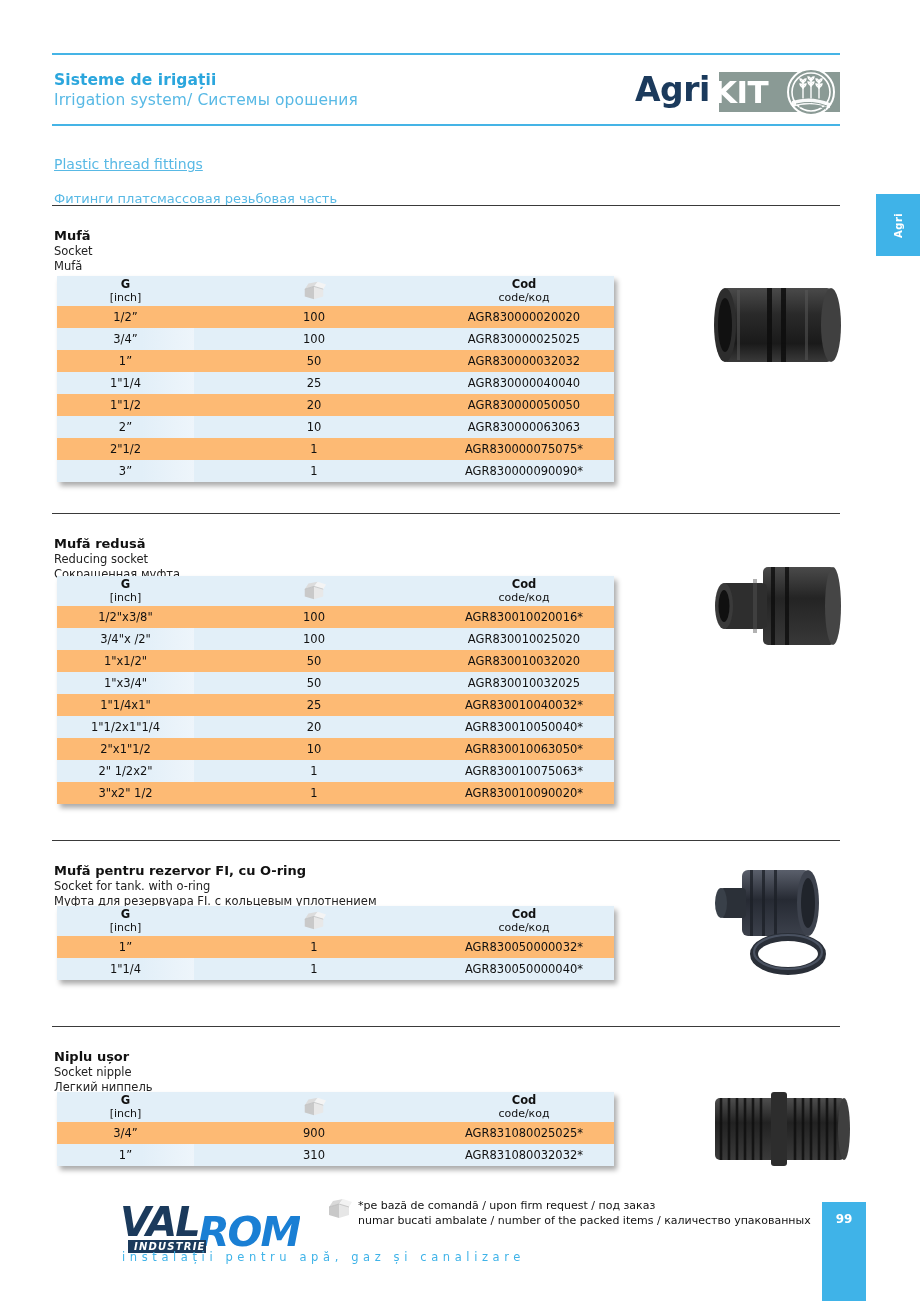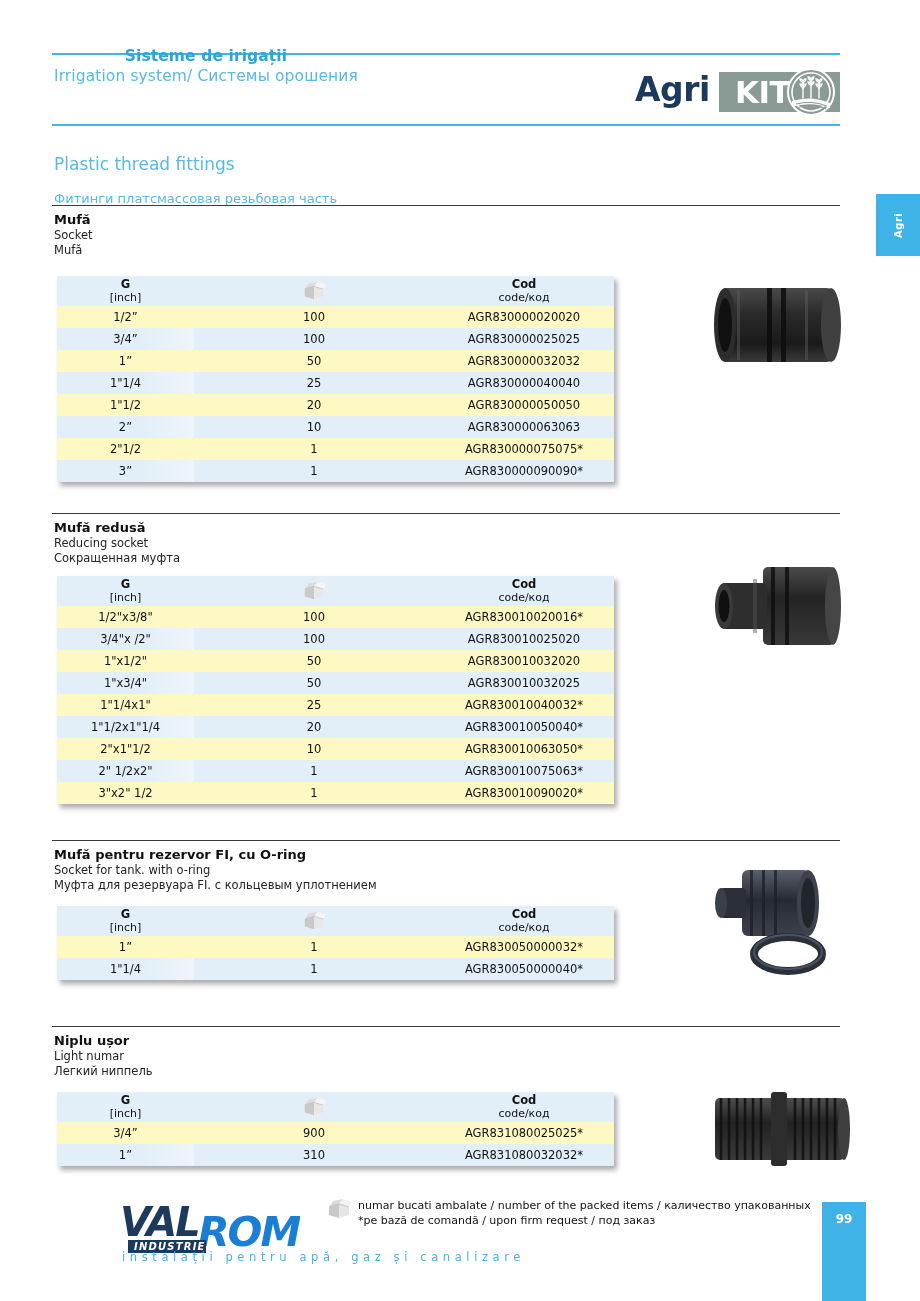--- a/index.html
+++ b/index.html
@@ -27,21 +27,21 @@
     background: #45b4e6;
   }
   .header-rule-bottom {
     position: absolute;
     left: 52px; top: 124px;
     width: 788px; height: 2px;
     background: #45b4e6;
   }
   .header-titles {
     position: absolute;
-    left: 54px; top: 46px; text-align: center;
+    left: 54px; top: 70px;
   }
   .header-title-ro {
     font-size: 15.5px;
     font-weight: bold;
     color: #2ba6dd;
     letter-spacing: 0.1px;
     line-height: 20px;
   }
   .header-title-en {
     font-size: 15.5px;
@@ -67,21 +67,21 @@
     font-family: "DejaVu Sans", "Liberation Sans", sans-serif;
   }
   .agrikit-box {
     position: absolute;
     left: 84px; top: 4px;
     width: 121px; height: 40px;
     background: #8a9a95;
   }
   .agrikit-kit {
     position: absolute;
-    left: 100px; top: 6px;
+    left: 78px; top: 6px;
     font-size: 31px;
     font-weight: bold;
     color: #ffffff;
     letter-spacing: -0.5px;
     text-align: right;
   }
   .agrikit-emblem {
     position: absolute;
     left: 152px; top: 0px;
     width: 48px; height: 48px;
@@ -115,43 +115,44 @@
     left: 54px; top: 155px;
   }
   .cat-title-ro {
     font-size: 16.5px;
     font-weight: bold;
     color: #2ba6dd;
     letter-spacing: 0.6px;
     line-height: 21px;
   }
   .cat-title-en {
-    font-size: 17px;
+    font-size: 14px;
     color: #58b9e5;
     line-height: 18px;
+    text-decoration: underline;
   }
   .cat-title-ru {
     font-size: 13px;
     color: #58b9e5;
     line-height: 17px;
     margin-top: 17px;
   }
 
   
   .section { position: absolute; left: 0; width: 920px; }
 
   .sec-rule {
     position: absolute;
     left: 52px; top: 0;
     width: 788px; height: 1px;
     background: #3a3a3a;
   }
   .sec-heads {
     position: absolute;
-    left: 54px; top: 6px;
+    left: 54px; top: 22px;
   }
   .sec-name-ro {
     font-size: 13px;
     font-weight: bold;
     color: #111111;
     line-height: 17px;
   }
   .sec-name-en {
     font-size: 11.5px;
     color: #222222;
@@ -216,21 +217,21 @@
   }
 
   table.spec tbody td {
     height: 22px;
     font-size: 11.5px;
     color: #111111;
     text-align: center;
     border: none;
     padding: 0;
   }
-  table.spec tbody tr.odd td { background: #fef9c3; }
+  table.spec tbody tr.odd td { background: #fdba74; }
   table.spec tbody tr.even td { background: #e2eff8; }
   table.spec tbody tr.even td.c-size {
     background: linear-gradient(to right, #e2eff8 0%, #e2eff8 62%, #eef5fb 100%);
   }
 
   
   .prod-img {
     position: absolute;
     width: 170px; height: 120px;
   }
@@ -627,21 +628,21 @@
             <rect x="72" y="8" width="3" height="66"></rect>
         <rect x="84" y="8" width="3" height="66"></rect>
       </g>
       <ellipse cx="98" cy="92" rx="34" ry="17" fill="none" stroke="#2a2f38" stroke-width="8"></ellipse>
       <ellipse cx="98" cy="90" rx="34" ry="17" fill="none" stroke="#4a5261" stroke-width="2.2"></ellipse>
     </svg></div>
       <div class="section" style="top: 1026px;">
         <div class="sec-rule"></div>
         <div class="sec-heads">
           <div class="sec-name-ro">Niplu ușor</div>
-          <div class="sec-name-en">Light numar</div>
+          <div class="sec-name-en">Socket nipple</div>
           <div class="sec-name-ru">Легкий ниппель</div>
         </div>
       </div>
       <div class="tbl-wrap" style="top: 1092px;">
         <table class="spec">
           <colgroup>
             <col class="c1">
             <col class="c2">
             <col class="c3">
           </colgroup>
@@ -724,20 +725,20 @@
   <div class="valrom-slogan">instalații pentru apă, gaz și canalizare</div>
 
   <svg class="legend-box-icon" viewBox="0 0 28 26">
     <path d="M4 11 L14 8 L14 22 L4 19 Z" fill="#c9c9c9"></path>
     <path d="M14 8 L24 11 L24 19 L14 22 Z" fill="#e6e6e6"></path>
     <path d="M4 11 L8 5 L18 3 L14 8 Z" fill="#d9d9d9"></path>
     <path d="M14 8 L18 3 L27 6 L24 11 Z" fill="#f2f2f2"></path>
     <path d="M4 11 L14 8 L24 11" fill="none" stroke="#b5b5b5" stroke-width="0.7"></path>
   </svg>
   <div class="legend-text">
+    <div>*pe bază de comandă / upon firm request / под заказ</div>
     <div>numar bucati ambalate / number of the packed items / каличество упакованных</div>
-    <div>*pe bază de comandă / upon firm request / под заказ</div>
   </div>
 
   <div class="pagenum"></div>
   <div class="pagenum-label">99</div>
 
 </div>
 
 </body></html>

